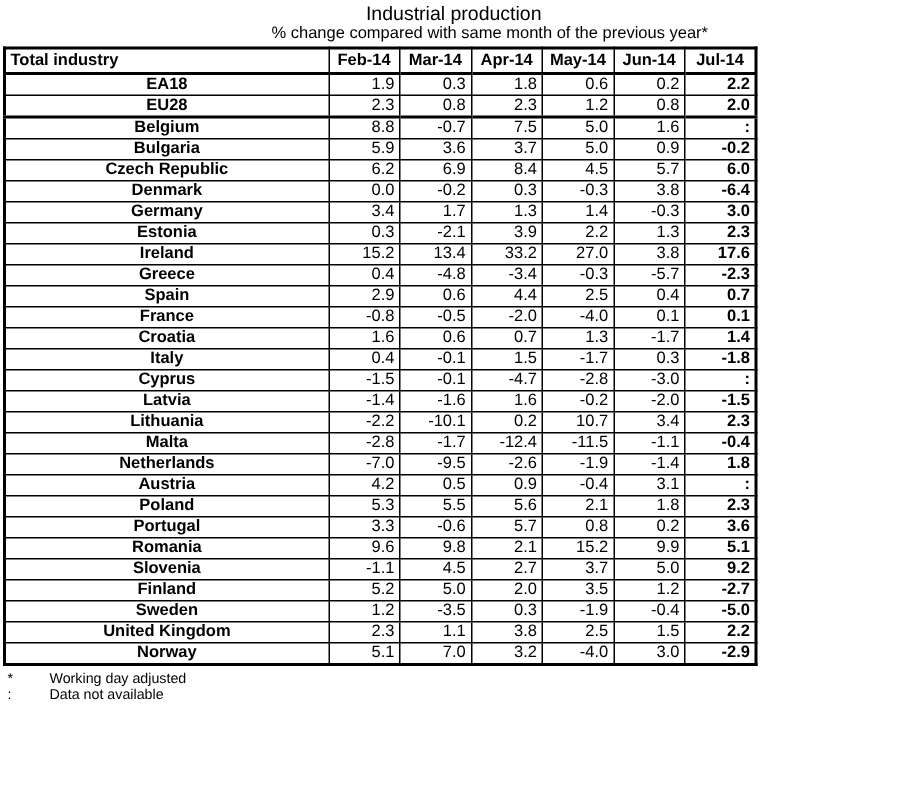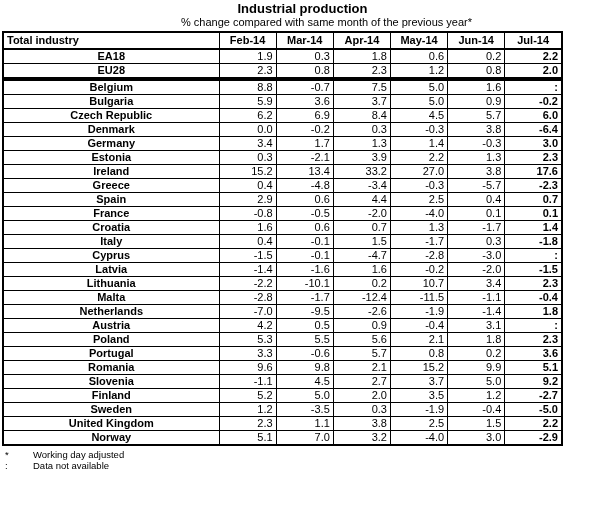--- a/index.html
+++ b/index.html
@@ -4,50 +4,50 @@
 <style>
   * { box-sizing: border-box; }
   html, body {
     margin: 0; padding: 0;
     width: 605px; height: 529px;
     background: #ffffff; color: #000000;
     font-family: "Liberation Sans", sans-serif;
     overflow: hidden;
   }
   .title {
-    font-size: 13px; font-weight: bold;
+    font-size: 13px; font-weight: normal;
     text-align: center; line-height: 15px; padding-top: 1px;
   }
   .subtitle {
     font-size: 11px; text-align: center; line-height: 13px;
     margin-bottom: 2px;
     padding-left: 48px;
   }
   table.data {
     border-collapse: collapse; table-layout: fixed;
-    width: 561px; margin-left: 2px;
+    width: 503px; margin-left: 2px;
     border: 2px solid #000;
   }
   col.name-col { width: 216px; }
   th {
     font-size: 11px; font-weight: bold;
     border: 1px solid #000; border-bottom: 2px solid #000;
     padding: 1px 3px; line-height: 13px;
     white-space: nowrap; overflow: hidden;
   }
   th:first-child { text-align: left; }
   td {
     font-size: 11px;
     border: 1px solid #000;
     padding: 0px 3px; text-align: right; line-height: 13px;
     white-space: nowrap; overflow: hidden;
   }
   td:first-child { font-weight: bold; text-align: center; }
   td:last-child { font-weight: bold; }
-  tr.sep td { border-bottom: 4px solid #000000; }
+  tr.sep td { border-bottom: 2px solid #000000; }
   .footnotes {
     margin: 3px 0 0 5px;
     font-size: 9.5px; line-height: 11px;
   }
   .footnote { display: flex; }
   .fsym { width: 28px; flex: 0 0 28px; }
 </style>
 </head>
 <body>
 

